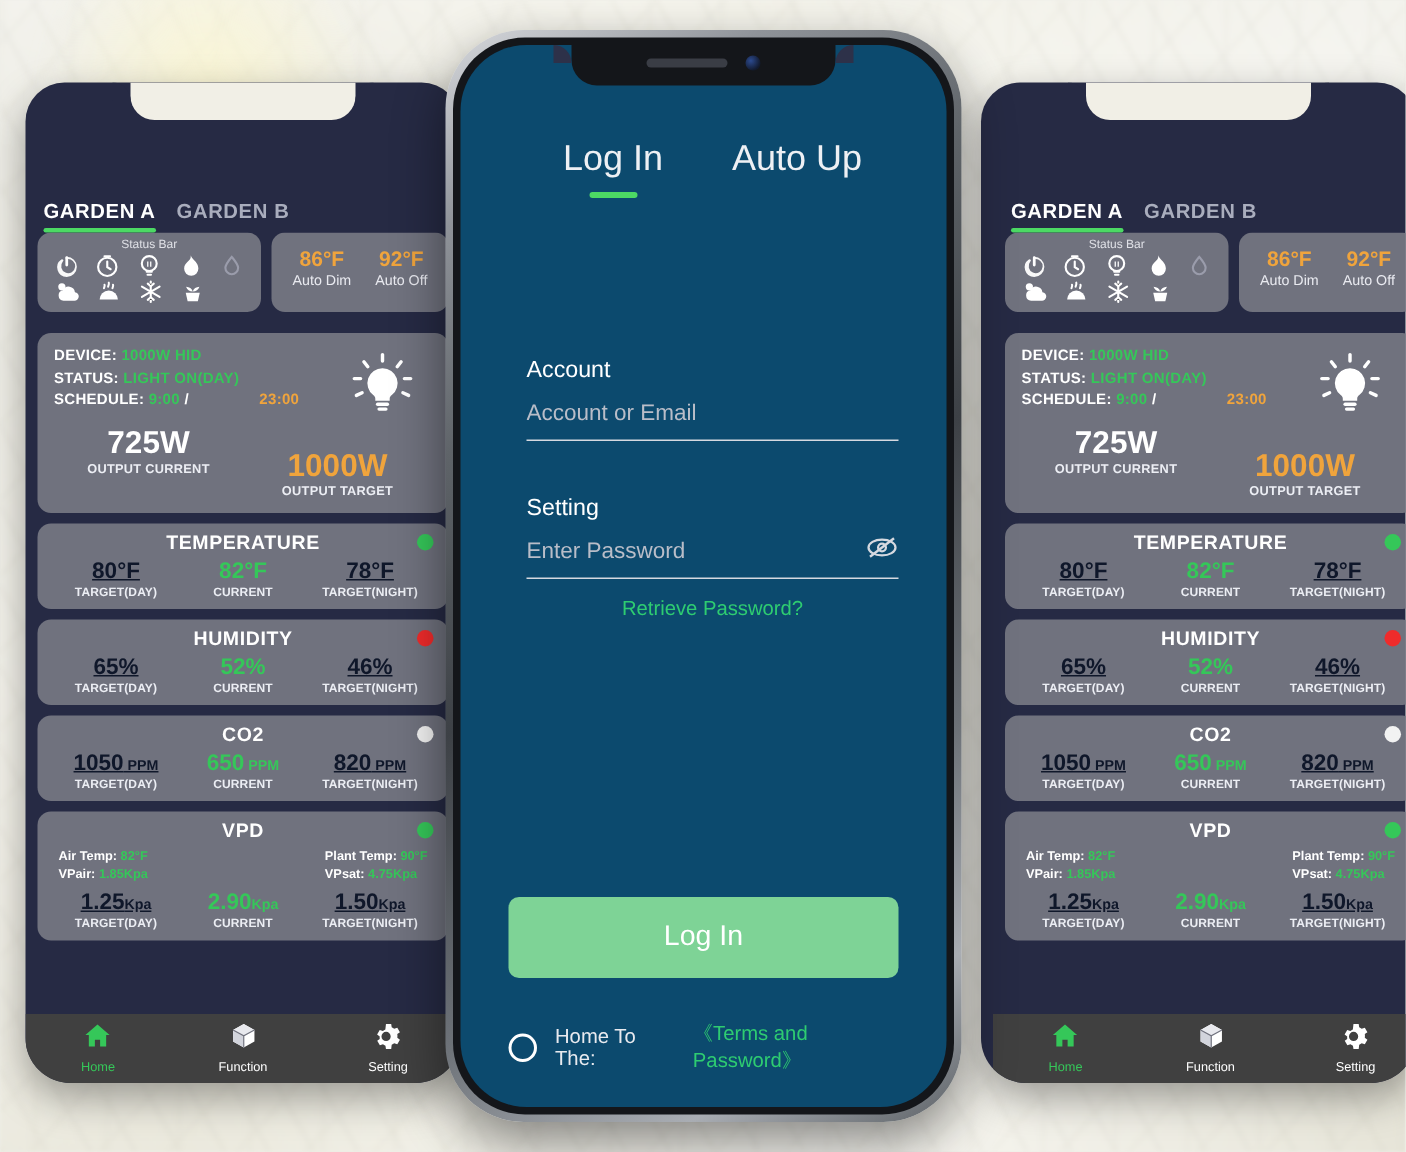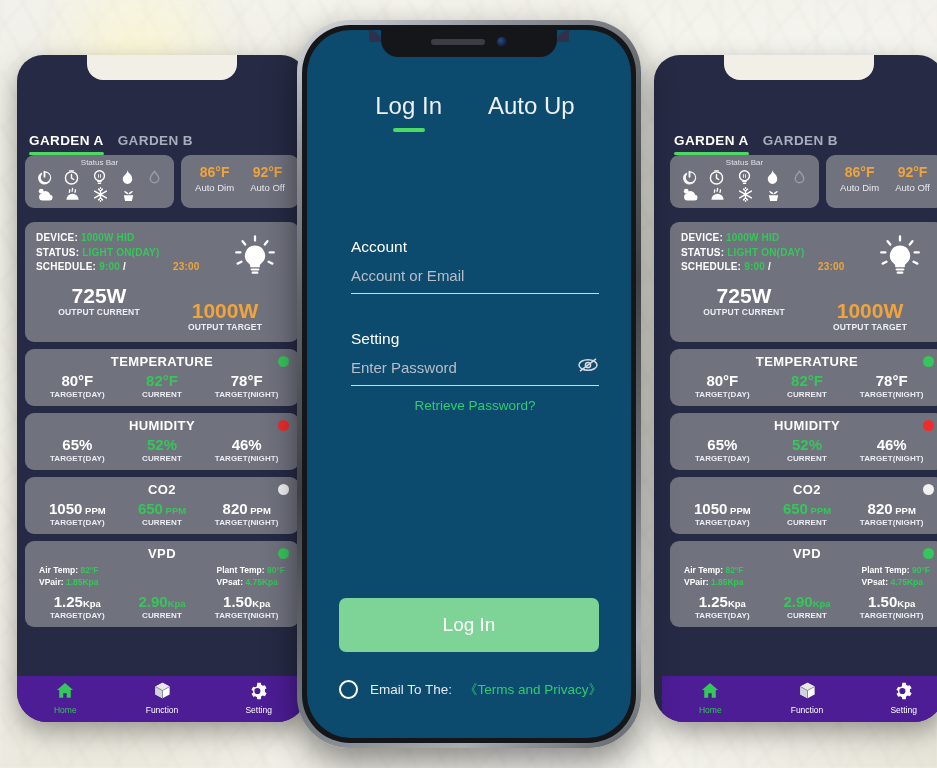--- a/index.html
+++ b/index.html
@@ -229,41 +229,41 @@
   .metric-values {
     display: flex;
   }
   .mcol { flex: 1; text-align: center; }
   .mcol .v {
     font-size: 15px;
     font-weight: bold;
     line-height: 1.2;
   }
   .mcol .v .unit { font-size: 9.5px; font-weight: bold; }
-  .mcol.day .v, .mcol.night .v { color: #ffffff; }
+  .mcol.day .v, .mcol.night .v { color: #0f172a; text-decoration: underline; }
   .mcol.cur .v { color: #35c759; }
   .mcol .l {
     font-size: 8px;
     font-weight: bold;
     color: #eceef4;
     letter-spacing: 0.1px;
   }
 
   .vpd-sub {
     display: flex;
     justify-content: space-between;
     padding: 0 4px 4px 4px;
   }
   .vpd-sub-col { font-size: 8.5px; line-height: 1.5; color: #ffffff; font-weight: bold; }
   .vpd-sub-col .g { color: #35c759; }
 
   
   .bottom-nav {
     height: 46px;
-    background: #4c1d95;
+    background: #404040;
     display: flex;
     align-items: center;
     padding-bottom: 2px;
   }
   .nav-item {
     flex: 1;
     text-align: center;
   }
   .nav-item svg { display: inline-block; }
   .nav-label {
@@ -875,19 +875,19 @@
           </button>
         </div>
 
         <div class="retrieve">Retrieve Password?</div>
       </div>
 
       <button class="login-btn">Log In</button>
 
       <div class="agree-row">
         <div class="radio"></div>
-        <span class="agree-text">Email To The:</span>
-        <span class="agree-link">《Terms and Privacy》</span>
+        <span class="agree-text">Home To The:</span>
+        <span class="agree-link">《Terms and Password》</span>
       </div>
 
     </div>
   </div>
 </div>
 
 </body></html>

